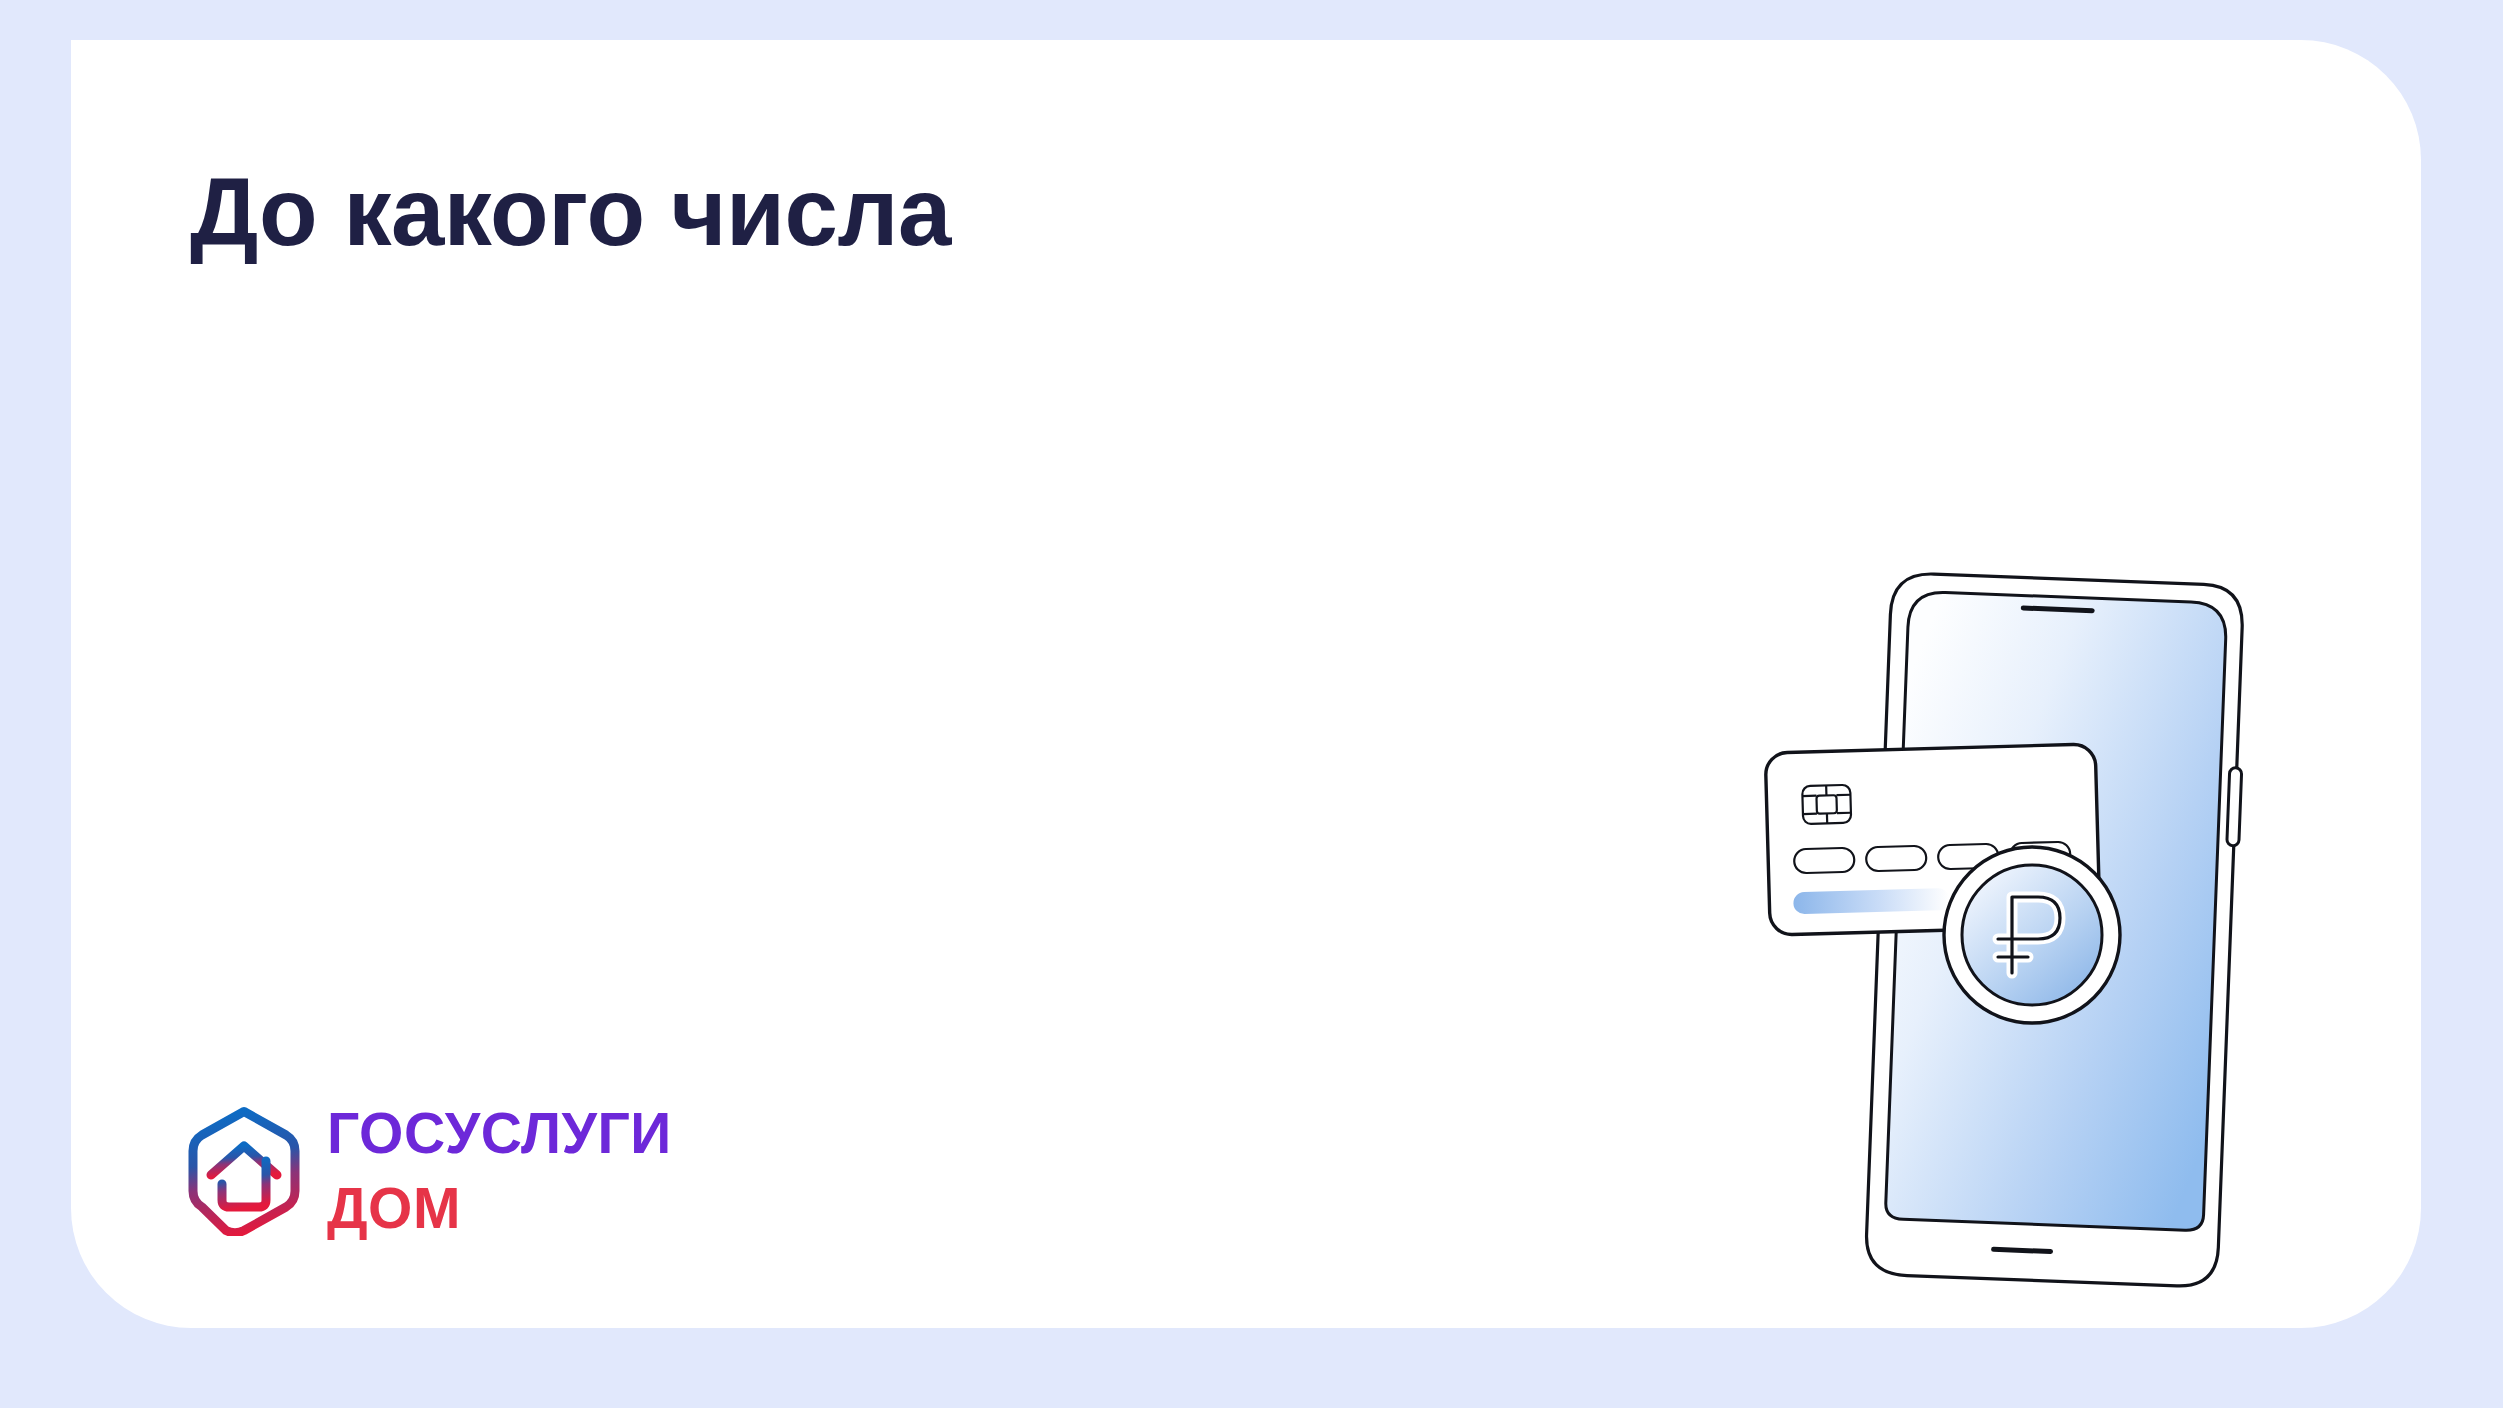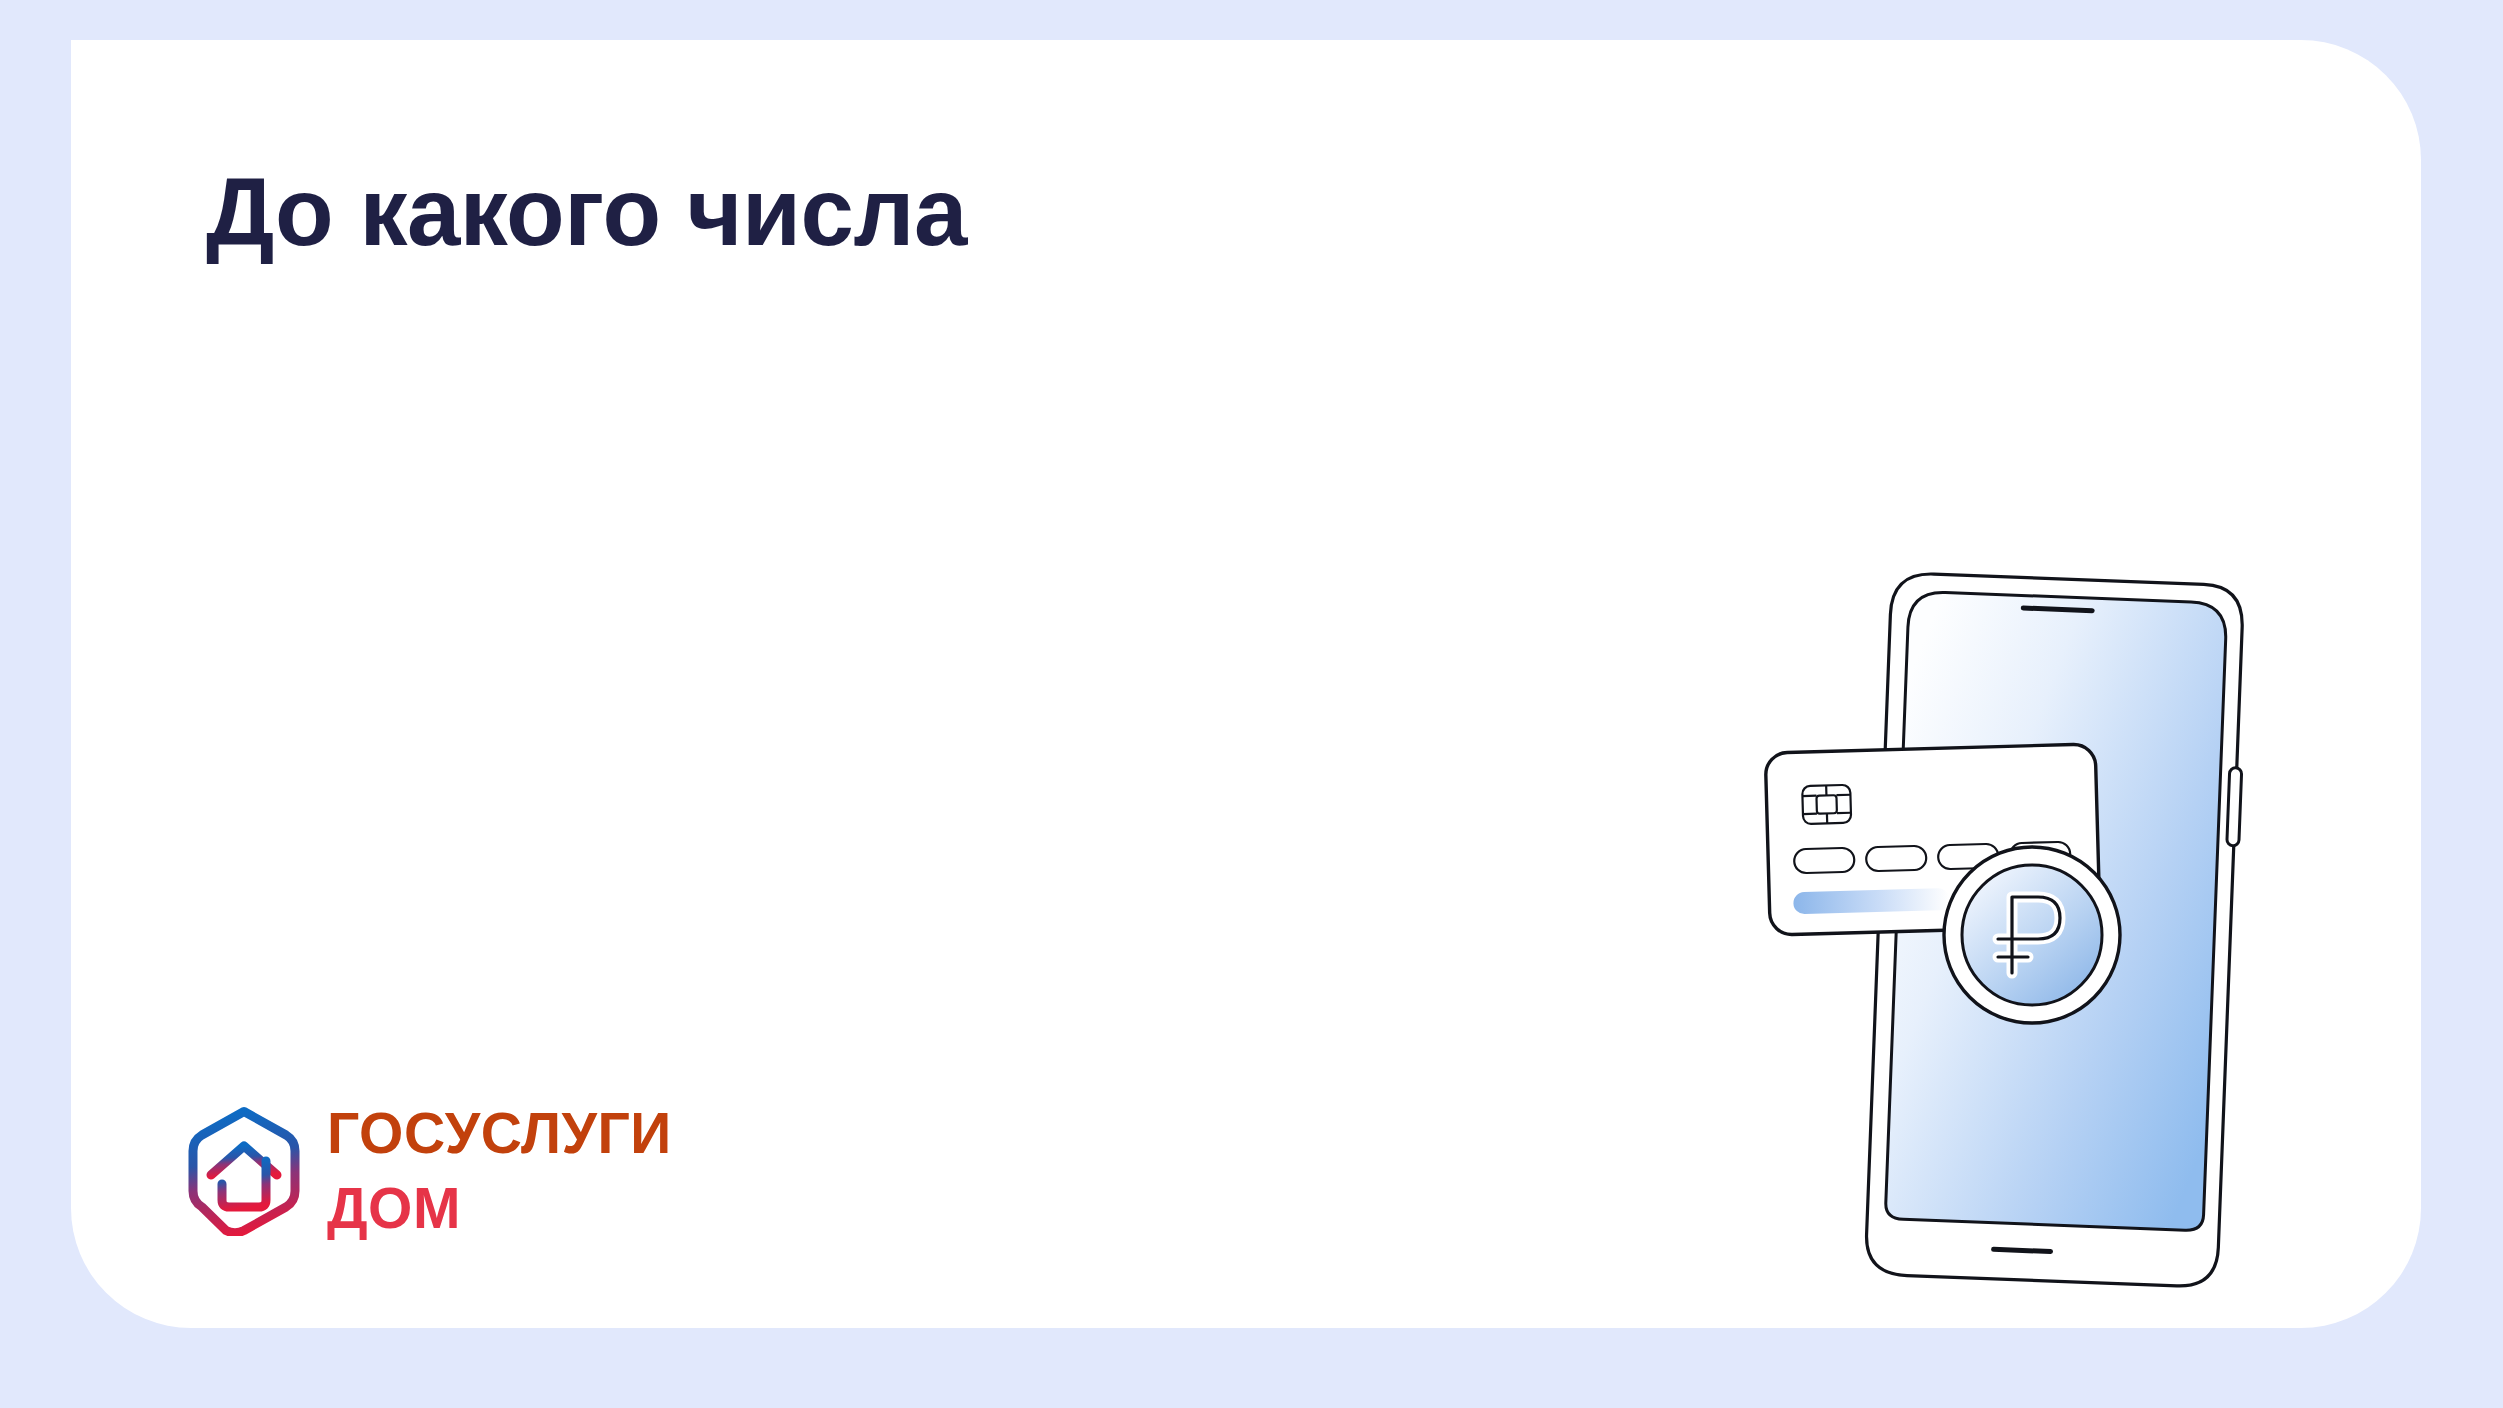--- a/index.html
+++ b/index.html
@@ -34,39 +34,38 @@
     position: absolute;
     left: 190px;
     top: 158px;
     width: 1720px;
     color: #1f2044;
     font-weight: 700;
     font-size: 96px;
     line-height: 1.12;
     letter-spacing: -0.5px;
     font-stretch: condensed;
-    margin-left: 16px;
   }
   .headline .ln { display: block; white-space: nowrap; }
 
   
   .logo {
     position: absolute;
     left: 185px;
     top: 1105px;
     display: flex;
     align-items: center;
     gap: 24px;
   }
   .logo-mark { width: 118px; height: 130px; display: block; }
   .logo-words { display: flex; flex-direction: column; line-height: 1; }
   .logo-word-top {
     font-size: 57px;
     font-weight: 700;
-    color: #c2410c;
+    color: #6d28d9;
     letter-spacing: 0.5px;
   }
   .logo-word-bottom {
     font-size: 57px;
     font-weight: 700;
     color: #e63448;
     letter-spacing: 0.5px;
     margin-top: 18px;
   }
 

